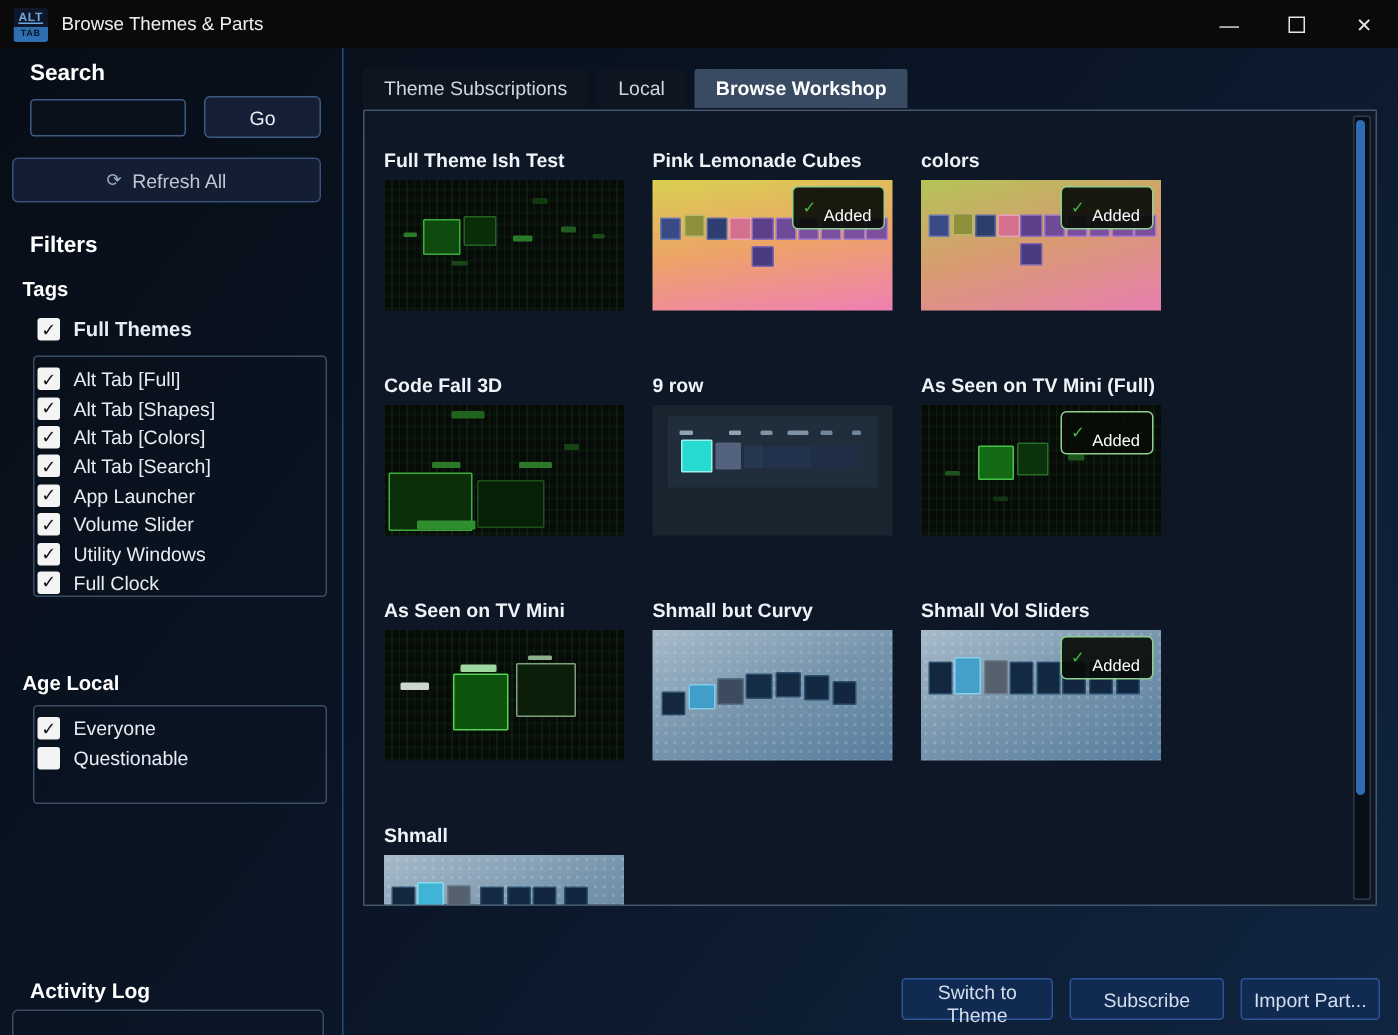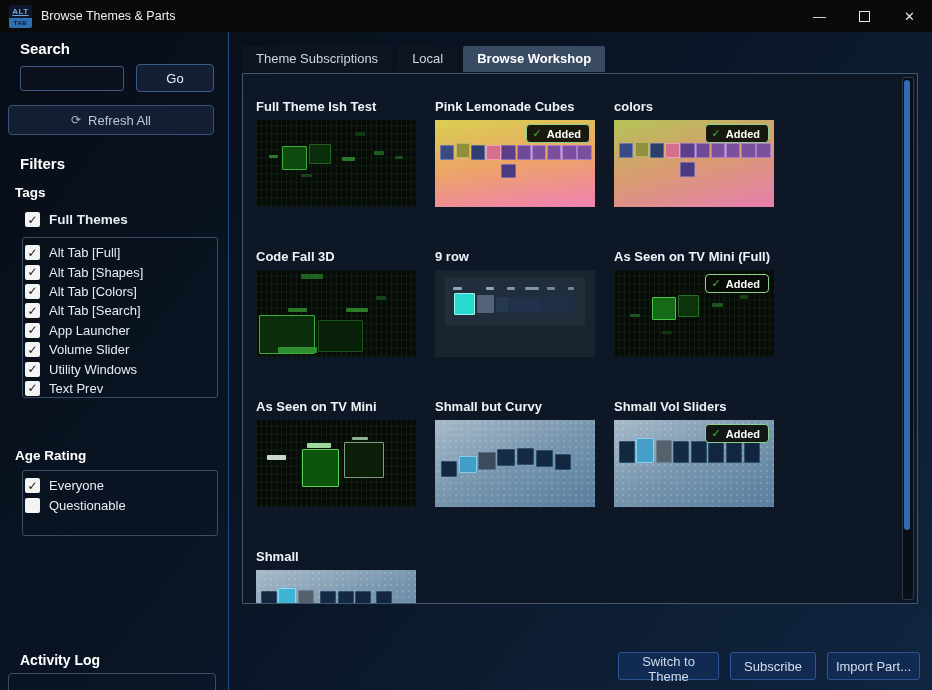--- a/index.html
+++ b/index.html
@@ -84,39 +84,39 @@
       background:repeating-linear-gradient(90deg, rgba(46,110,46,.16) 0 1px, transparent 1px 5px),
                  repeating-linear-gradient(0deg, rgba(30,70,30,.12) 0 2px, transparent 2px 8px); }
   .thumb.dots::before { content:""; position:absolute; inset:0;
       background-image:radial-gradient(rgba(240,248,255,.35) 1px, transparent 1.2px);
       background-size:6px 6px; opacity:.45; }
   .thumb-el { position:absolute; display:block; box-sizing:border-box; border-radius:1px; }
   .badge { position:absolute; top:4px; right:5px; background:rgba(8,12,6,.92);
            border:1px solid #8fcf8f; border-radius:4px; padding:2px 8px 2px 6px;
            display:flex; align-items:center; gap:5px; z-index:2; }
   .badge-check { color:#46b546; font-size:11px; font-weight:bold; }
-  .badge-label { color:#ffffff; font-size:11px; font-weight:bold; }
+  .badge-label { color:#ffffff; font-size:11px; font-weight:normal;margin-top:11px; }
 
   .scrollbar { position:absolute; top:3px; right:3px; bottom:3px; width:10px;
                border:1px solid rgba(120,140,160,.35); background:rgba(6,10,16,.6);
                border-radius:2px; }
   .scroll-thumb { position:absolute; top:2px; left:1px; width:6px; height:450px;
                   background:#2e6cb4; border-radius:3px; }
 
   .pagination { position:absolute; left:13px; top:575px; width:676px; display:flex;
                 align-items:center; justify-content:center; gap:18px; }
   .page-btn { width:84px; height:25px; background:#16315c; border:1px solid #1c4076;
               border-radius:3px; color:#8493a8; font-size:13px; }
   #next-btn { width:78px; }
   .page-label { color:#ffffff; font-weight:bold; font-size:14px; }
 
   .footer { position:absolute; right:12px; bottom:10px; display:flex; gap:11px; }
   .footer-btn { height:28px; background:#112a52; border:1px solid #2d5496; border-radius:3px;
                 color:#d4deec; font-size:13px; }
-  .fw1 { width:101px; } .fw2 { width:86px; } .fw3 { width:93px; }
+  .fw1 { width:101px; } .fw2 { width:103px; } .fw3 { width:93px; }
 </style>
 </head>
 <body>
 
 <div class="window">
 
   <div class="titlebar">
     <div class="logo">
       <div class="logo-alt">ALT</div>
       <div class="logo-tab">TAB</div>
@@ -194,25 +194,25 @@
         <label class="cb-row">
           <span class="cb checked">
             <span class="check">✓</span>
           </span>
           <span class="cb-label">Utility Windows</span>
         </label>
         <label class="cb-row">
           <span class="cb checked">
             <span class="check">✓</span>
           </span>
-          <span class="cb-label">Text Prev</span>
+          <span class="cb-label">Full Clock</span>
         </label>
       </div>
 
-    <div class="side-h" id="age-h">Age Rating</div>
+    <div class="side-h" id="age-h">Age Local</div>
     <div class="group-box" id="age-box">
         <label class="cb-row">
           <span class="cb checked">
             <span class="check">✓</span>
           </span>
           <span class="cb-label">Everyone</span>
         </label>
         <label class="cb-row">
           <span class="cb"></span>
           <span class="cb-label">Questionable</span>

